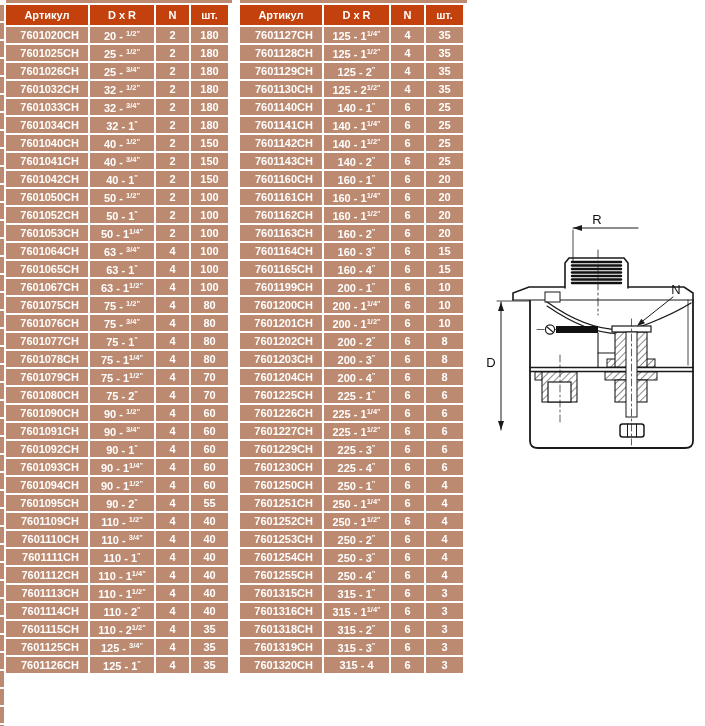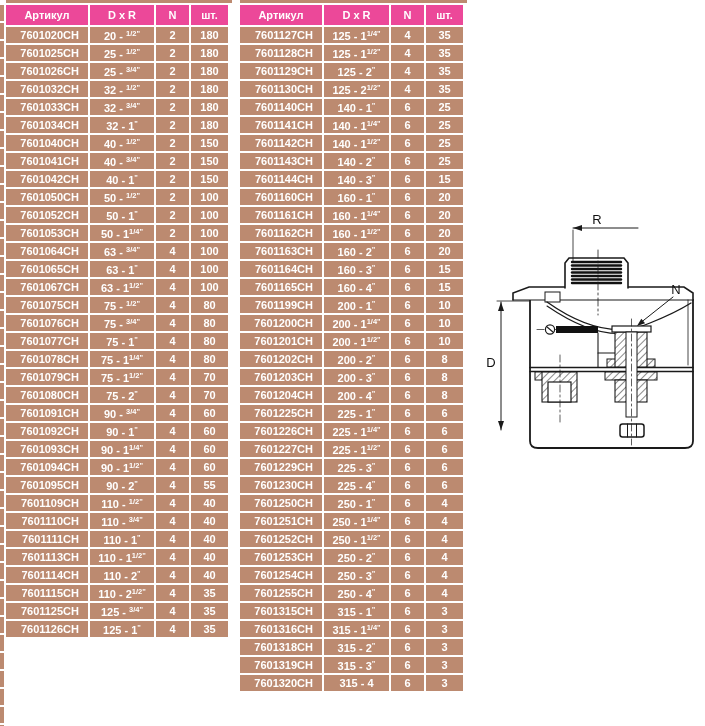--- a/index.html
+++ b/index.html
@@ -11,21 +11,21 @@
   .strip-left{position:absolute;left:0;top:3px;width:4px;height:723px;
     background:repeating-linear-gradient(to bottom,#ffffff 0 2px,#bc8a70 2px 18px);}
   .strip-top{position:absolute;top:0;height:3px;background:#bc8a70;}
   .strip-top-left{left:6px;width:226px;}
   .strip-top-right{left:240px;width:227px;}
 
   table.cat-table{position:absolute;top:3px;border-collapse:separate;border-spacing:2px;
     table-layout:fixed;}
   #t-left{left:4px;width:226px;}
   #t-right{left:238px;width:227px;}
-  .cat-table th{background:#ec4899;color:#ffffff;height:20px;padding:0;
+  .cat-table th{background:#c2410c;color:#ffffff;height:20px;padding:0;
     font-size:11px;font-weight:bold;text-align:center;vertical-align:middle;}
   .cat-table td{background:#bc8a70;color:#ffffff;height:16px;padding:0;
     font-size:11px;font-weight:bold;text-align:center;vertical-align:middle;
     white-space:nowrap;overflow:hidden;}
   .cat-table td.c0{text-align:right;padding-right:9px;}
   .cat-table td .fr{font-size:7.5px;vertical-align:4px;}
 
   .diagram{position:absolute;left:485px;top:195px;width:220px;height:290px;}
   .diagram svg{display:block;}
   .dim-label{font-family:"Liberation Sans",sans-serif;font-size:13px;fill:#111;}
@@ -175,20 +175,26 @@
           <td class="c2">4</td>
           <td class="c3">70</td>
         </tr>
         <tr>
           <td class="c0">7601080CH</td>
           <td class="c1">75 - 2<span class="fr">"</span></td>
           <td class="c2">4</td>
           <td class="c3">70</td>
         </tr>
         <tr>
+          <td class="c0">7601090CH</td>
+          <td class="c1">90 - <span class="fr">1/2"</span></td>
+          <td class="c2">4</td>
+          <td class="c3">60</td>
+        </tr>
+        <tr>
           <td class="c0">7601091CH</td>
           <td class="c1">90 - <span class="fr">3/4"</span></td>
           <td class="c2">4</td>
           <td class="c3">60</td>
         </tr>
         <tr>
           <td class="c0">7601092CH</td>
           <td class="c1">90 - 1<span class="fr">"</span></td>
           <td class="c2">4</td>
           <td class="c3">60</td>
@@ -219,20 +225,26 @@
         </tr>
         <tr>
           <td class="c0">7601110CH</td>
           <td class="c1">110 - <span class="fr">3/4"</span></td>
           <td class="c2">4</td>
           <td class="c3">40</td>
         </tr>
         <tr>
           <td class="c0">7601111CH</td>
           <td class="c1">110 - 1<span class="fr">"</span></td>
+          <td class="c2">4</td>
+          <td class="c3">40</td>
+        </tr>
+        <tr>
+          <td class="c0">7601112CH</td>
+          <td class="c1">110 - 1<span class="fr">1/4"</span></td>
           <td class="c2">4</td>
           <td class="c3">40</td>
         </tr>
         <tr>
           <td class="c0">7601113CH</td>
           <td class="c1">110 - 1<span class="fr">1/2"</span></td>
           <td class="c2">4</td>
           <td class="c3">40</td>
         </tr>
         <tr>
@@ -320,26 +332,20 @@
           <td class="c2">6</td>
           <td class="c3">25</td>
         </tr>
         <tr>
           <td class="c0">7601143CH</td>
           <td class="c1">140 - 2<span class="fr">"</span></td>
           <td class="c2">6</td>
           <td class="c3">25</td>
         </tr>
         <tr>
-          <td class="c0">7601144CH</td>
-          <td class="c1">140 - 3<span class="fr">"</span></td>
-          <td class="c2">6</td>
-          <td class="c3">15</td>
-        </tr>
-        <tr>
           <td class="c0">7601160CH</td>
           <td class="c1">160 - 1<span class="fr">"</span></td>
           <td class="c2">6</td>
           <td class="c3">20</td>
         </tr>
         <tr>
           <td class="c0">7601161CH</td>
           <td class="c1">160 - 1<span class="fr">1/4"</span></td>
           <td class="c2">6</td>
           <td class="c3">20</td>

